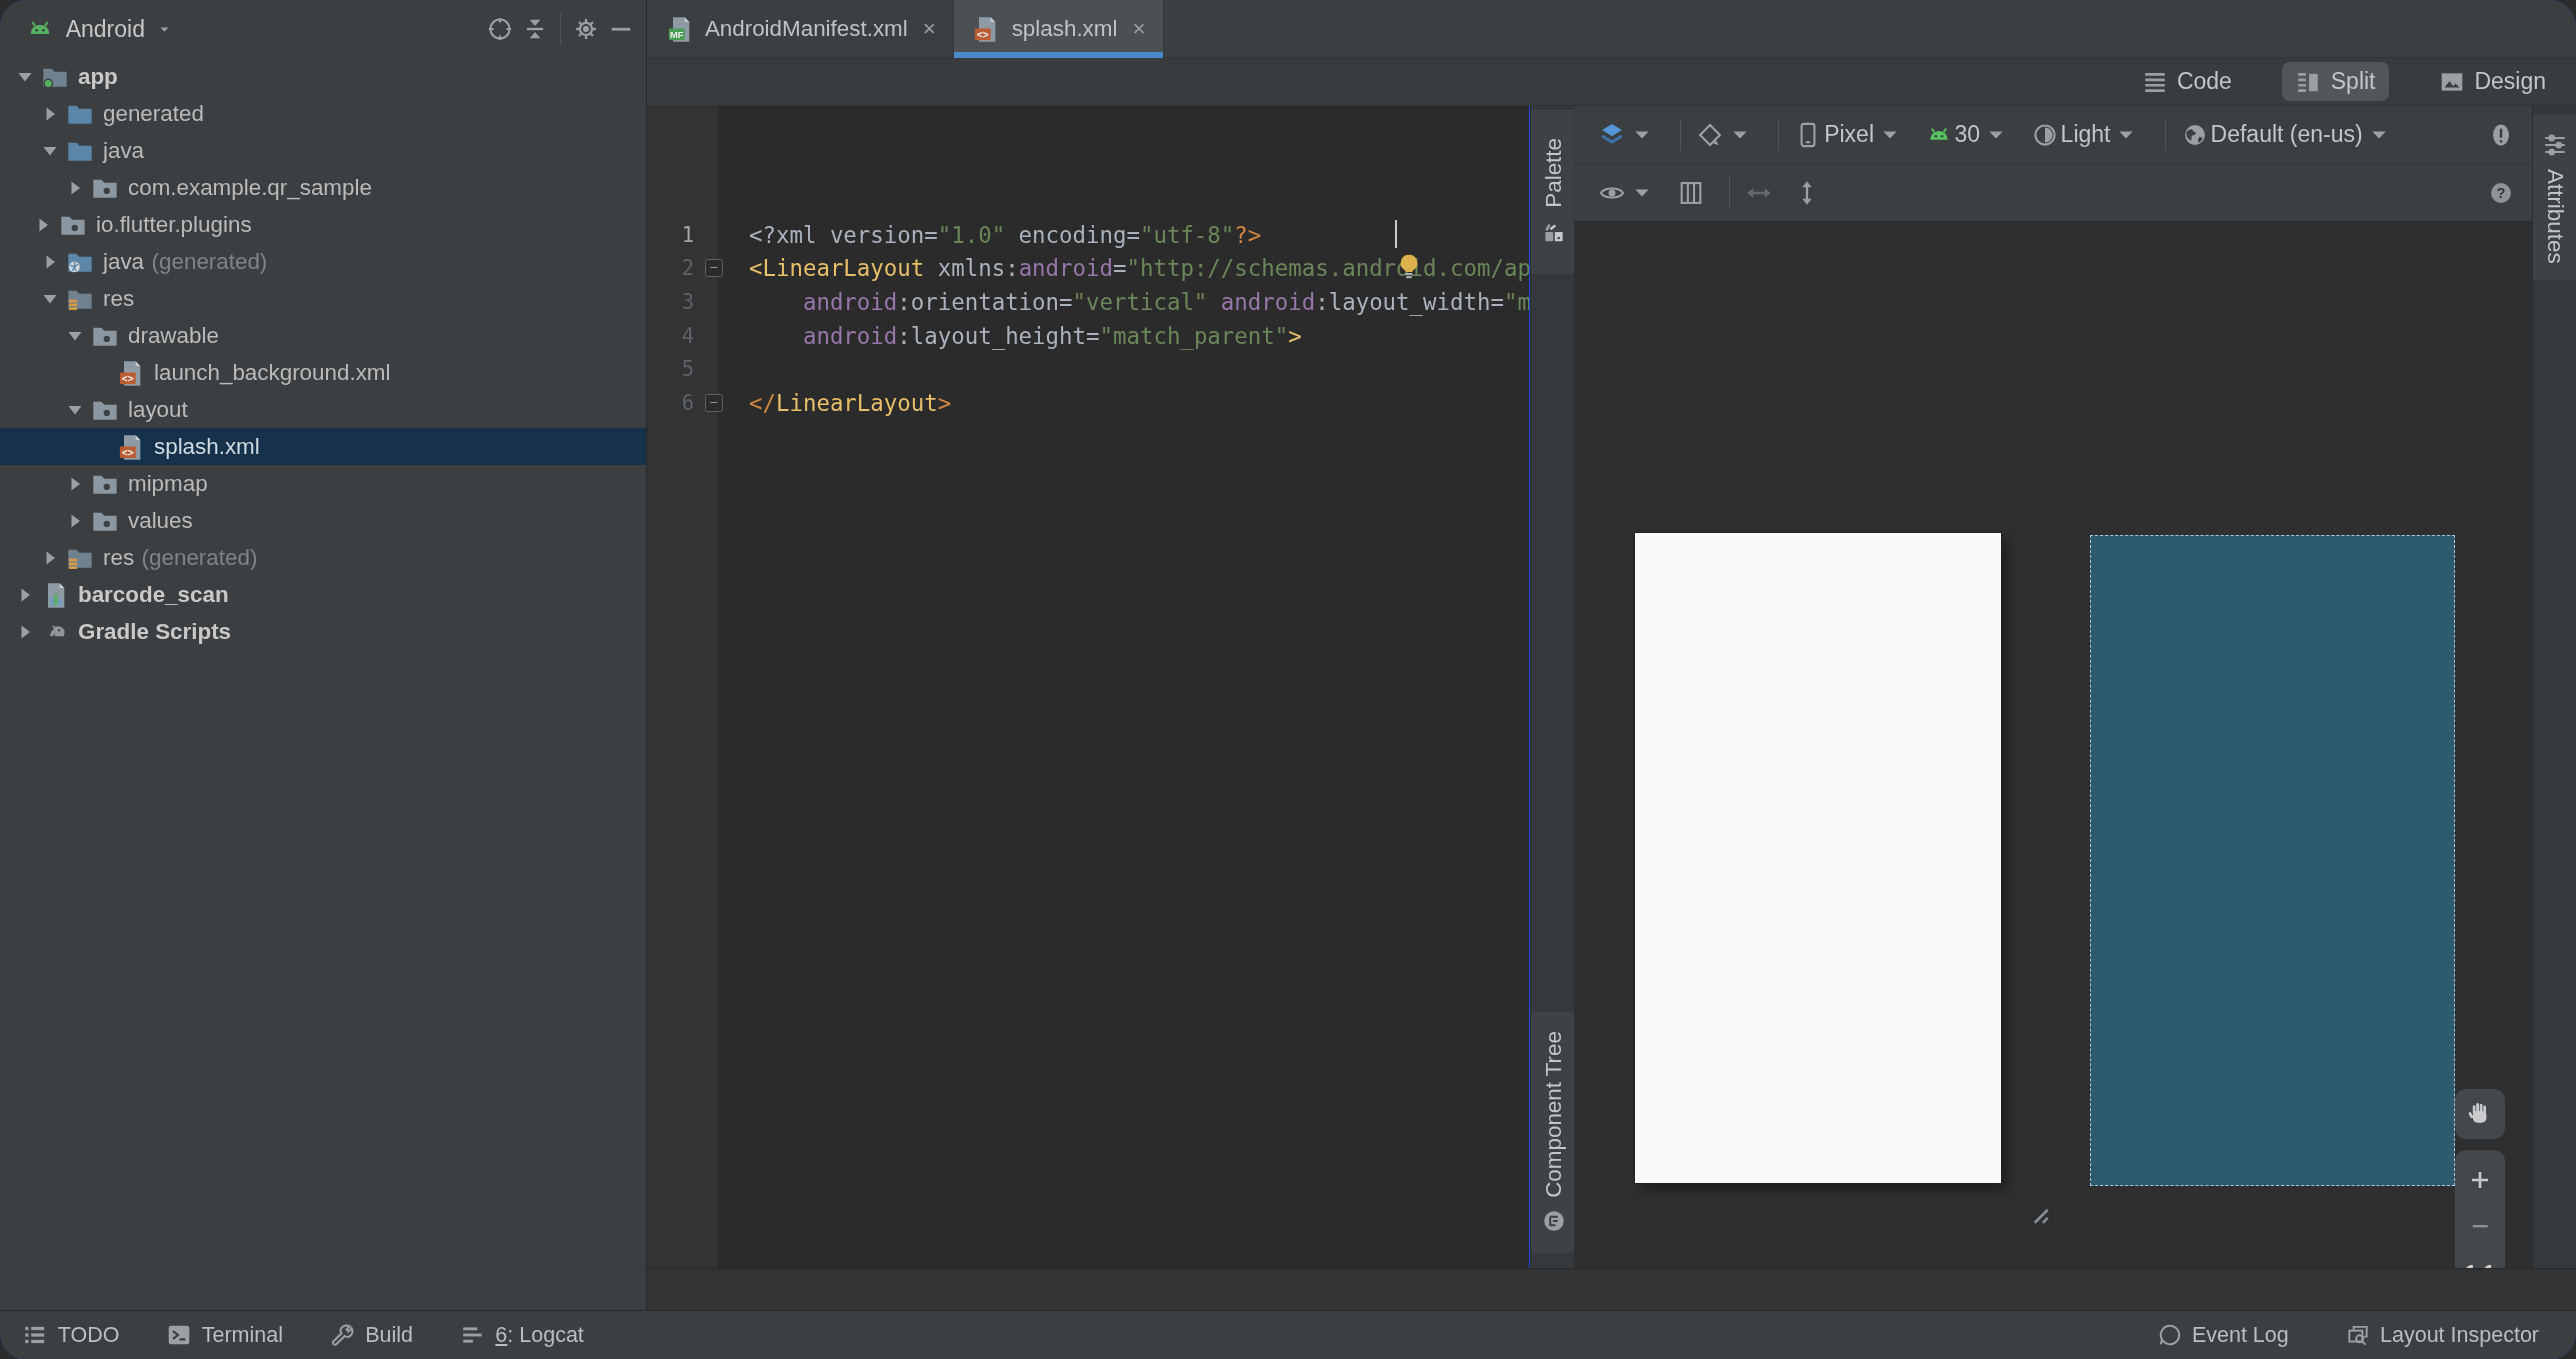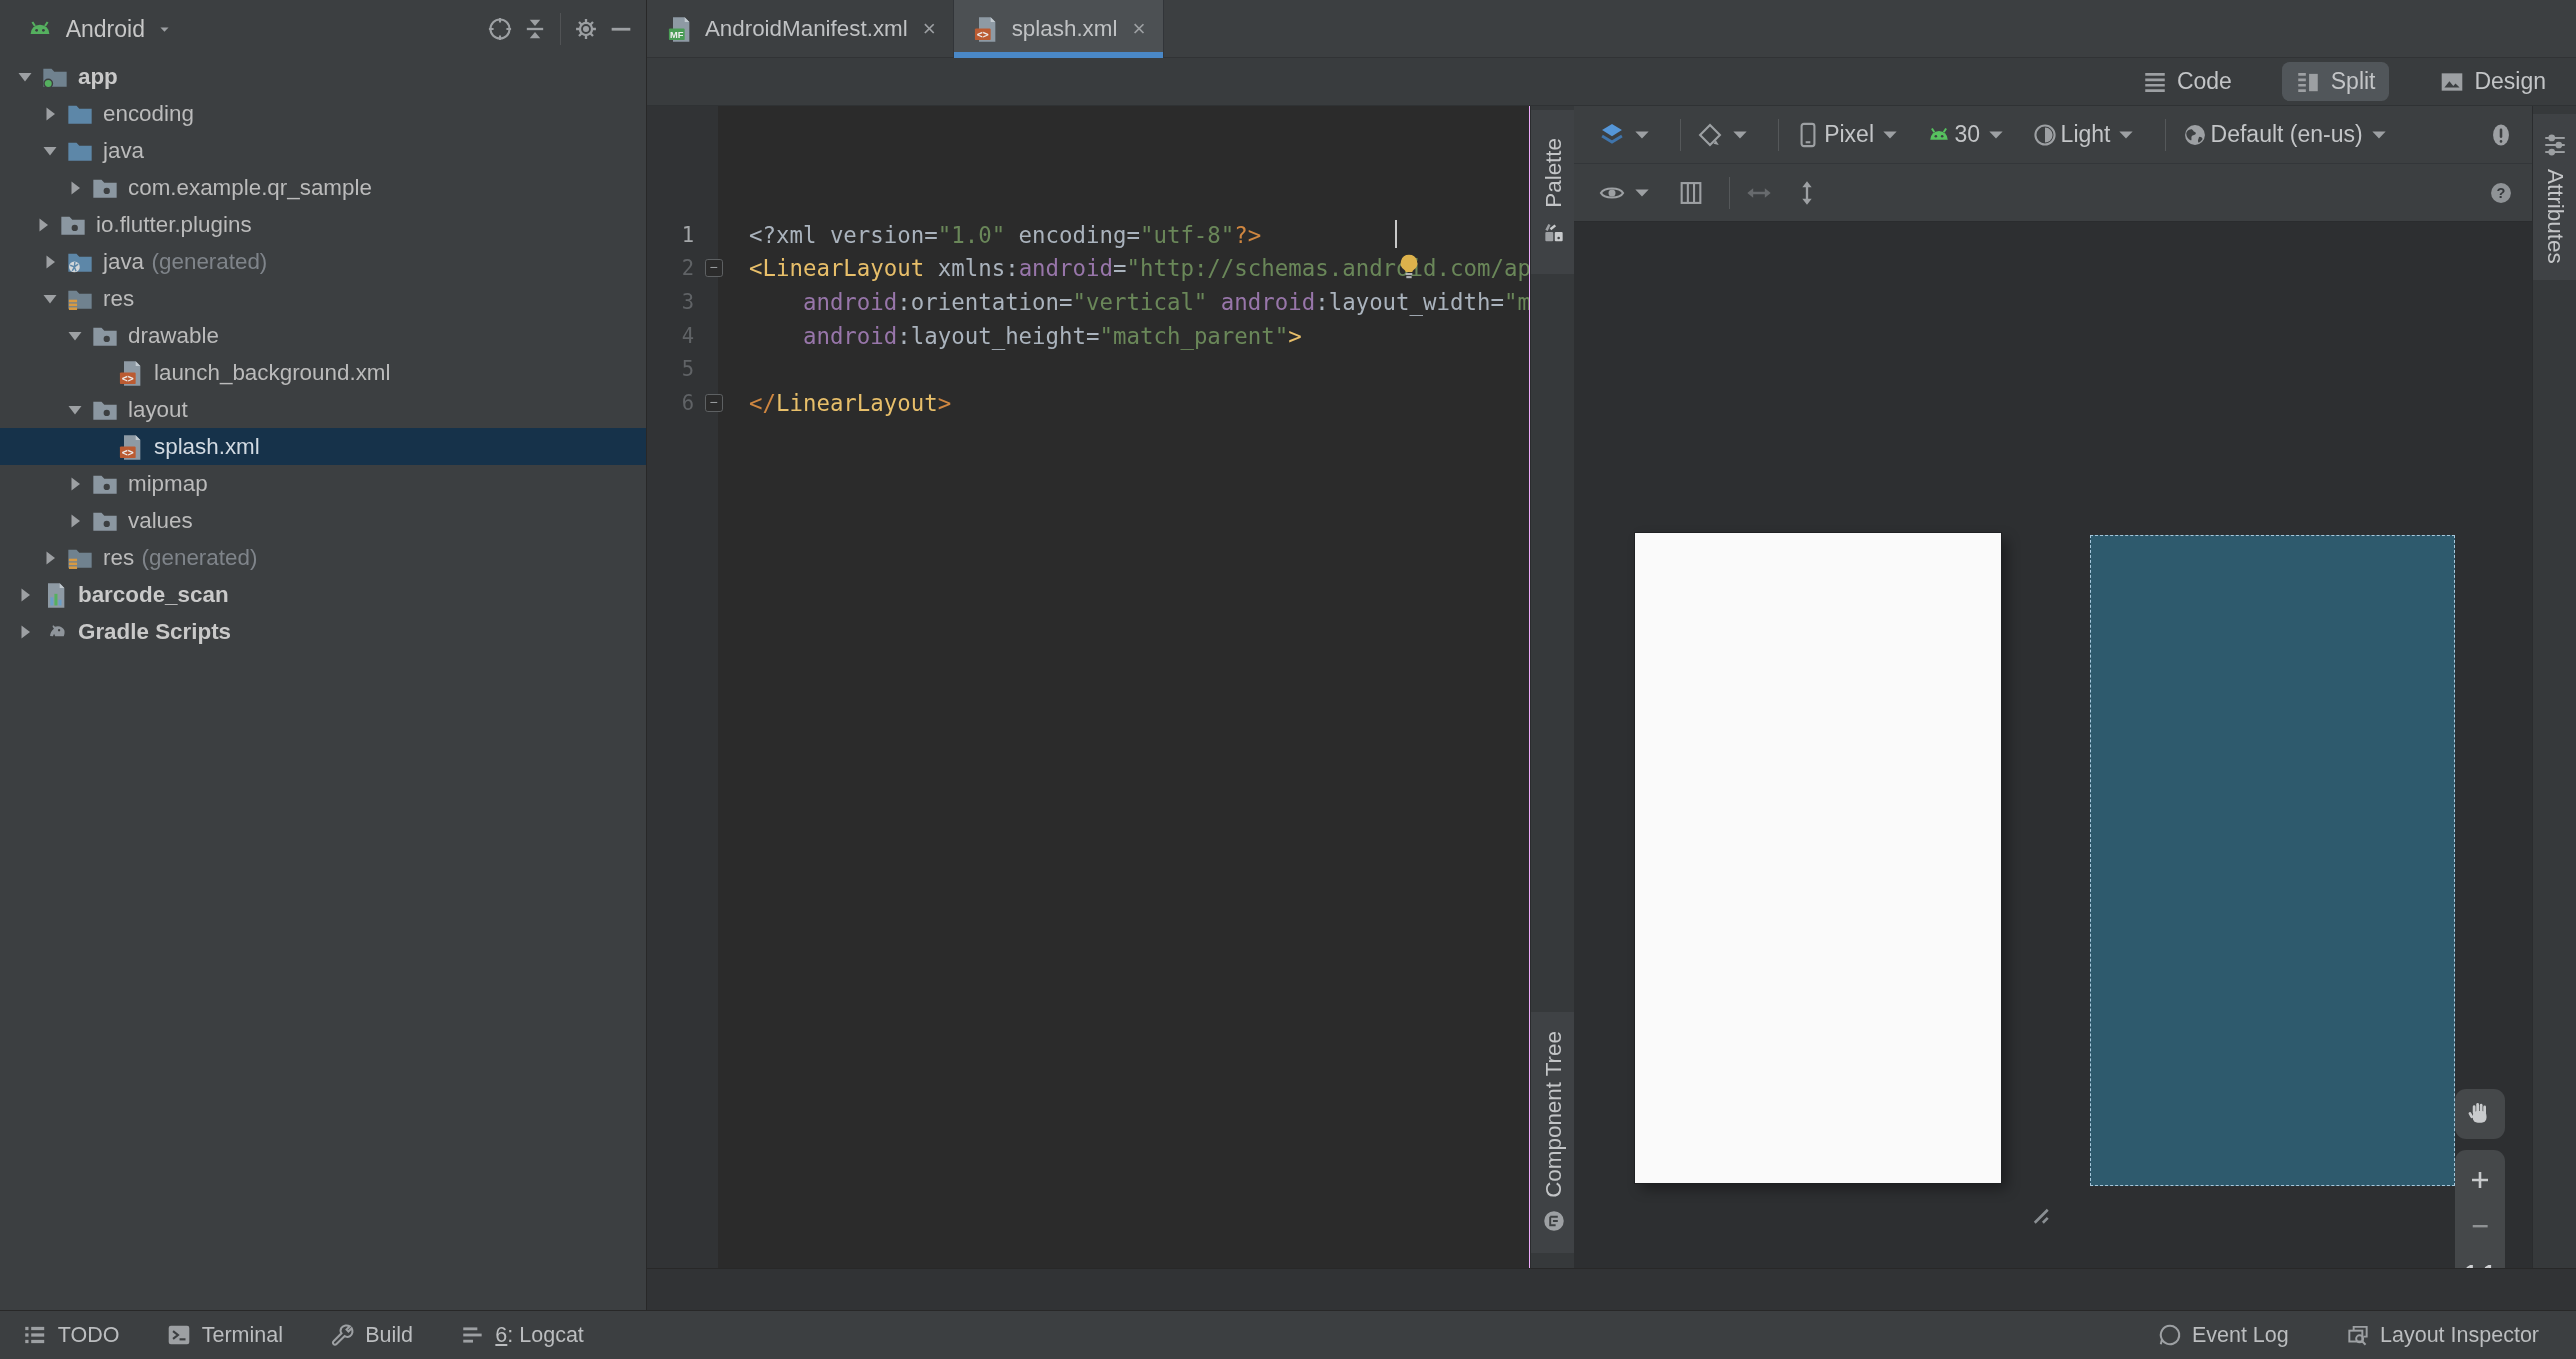--- a/index.html
+++ b/index.html
@@ -1,17 +1,17 @@
 <!DOCTYPE html>
 <html style="font-size:15px"><head>
 <meta charset="utf-8">
 <style>
   html,body{margin:0;padding:0;background:#2b2b2b;}
-  #root{position:relative;width:2576px;height:1360px;background:#f0abfc;overflow:hidden;
-        font-family:"Liberation Sans",sans-serif;color:#bbbbbb;-webkit-font-smoothing:antialiased;}
+  #root{position:relative;width:2576px;height:1360px;background:#1d4ed8;overflow:hidden;
+        font-family:"Liberation Sans",sans-serif;color:#bbbbbb;border-radius:27px;-webkit-font-smoothing:antialiased;}
   .abs{position:absolute;}
   .icon{display:inline-flex;align-items:center;justify-content:center;flex:0 0 auto;}
   .icon svg{width:100%;height:100%;display:block;}
 
   
   #left-panel{left:0;top:0;width:646px;height:1310px;background:#3c3f41;border-right:0.9px solid #282828;}
   #panel-header{position:absolute;left:0;top:0;width:100%;height:58px;display:flex;align-items:center;padding:0 7.5px;box-sizing:border-box;}
   #view-selector{display:flex;align-items:center;gap:11.2px;margin-left:17px;cursor:default;}
   #view-selector .lbl{font-size:23px;color:#c7c7c7;}
   .hdr-btn{width:35px;height:35px;display:flex;align-items:center;justify-content:center;border-radius:5.6px;}
@@ -169,21 +169,21 @@
           <span class="icon arrow">
             <svg viewBox="0 0 24 24">
               <path d="M8.5 5.5v13L17 12z" fill="#9da0a3"></path>
             </svg>
           </span>
           <span class="icon ticon">
             <svg viewBox="0 0 24 24">
               <path d="M2 5h7l2.4 2.6H22v12.8H2z" fill="#5d87a8"></path>
             </svg>
           </span>
-          <span class="tlabel">encoding</span>
+          <span class="tlabel">generated</span>
         </div>
         <div class="trow" style="padding-left: 38px;">
           <span class="icon arrow">
             <svg viewBox="0 0 24 24">
               <path d="M5.5 8h13L12 16.5z" fill="#9da0a3"></path>
             </svg>
           </span>
           <span class="icon ticon">
             <svg viewBox="0 0 24 24">
               <path d="M2 5h7l2.4 2.6H22v12.8H2z" fill="#5d87a8"></path>

